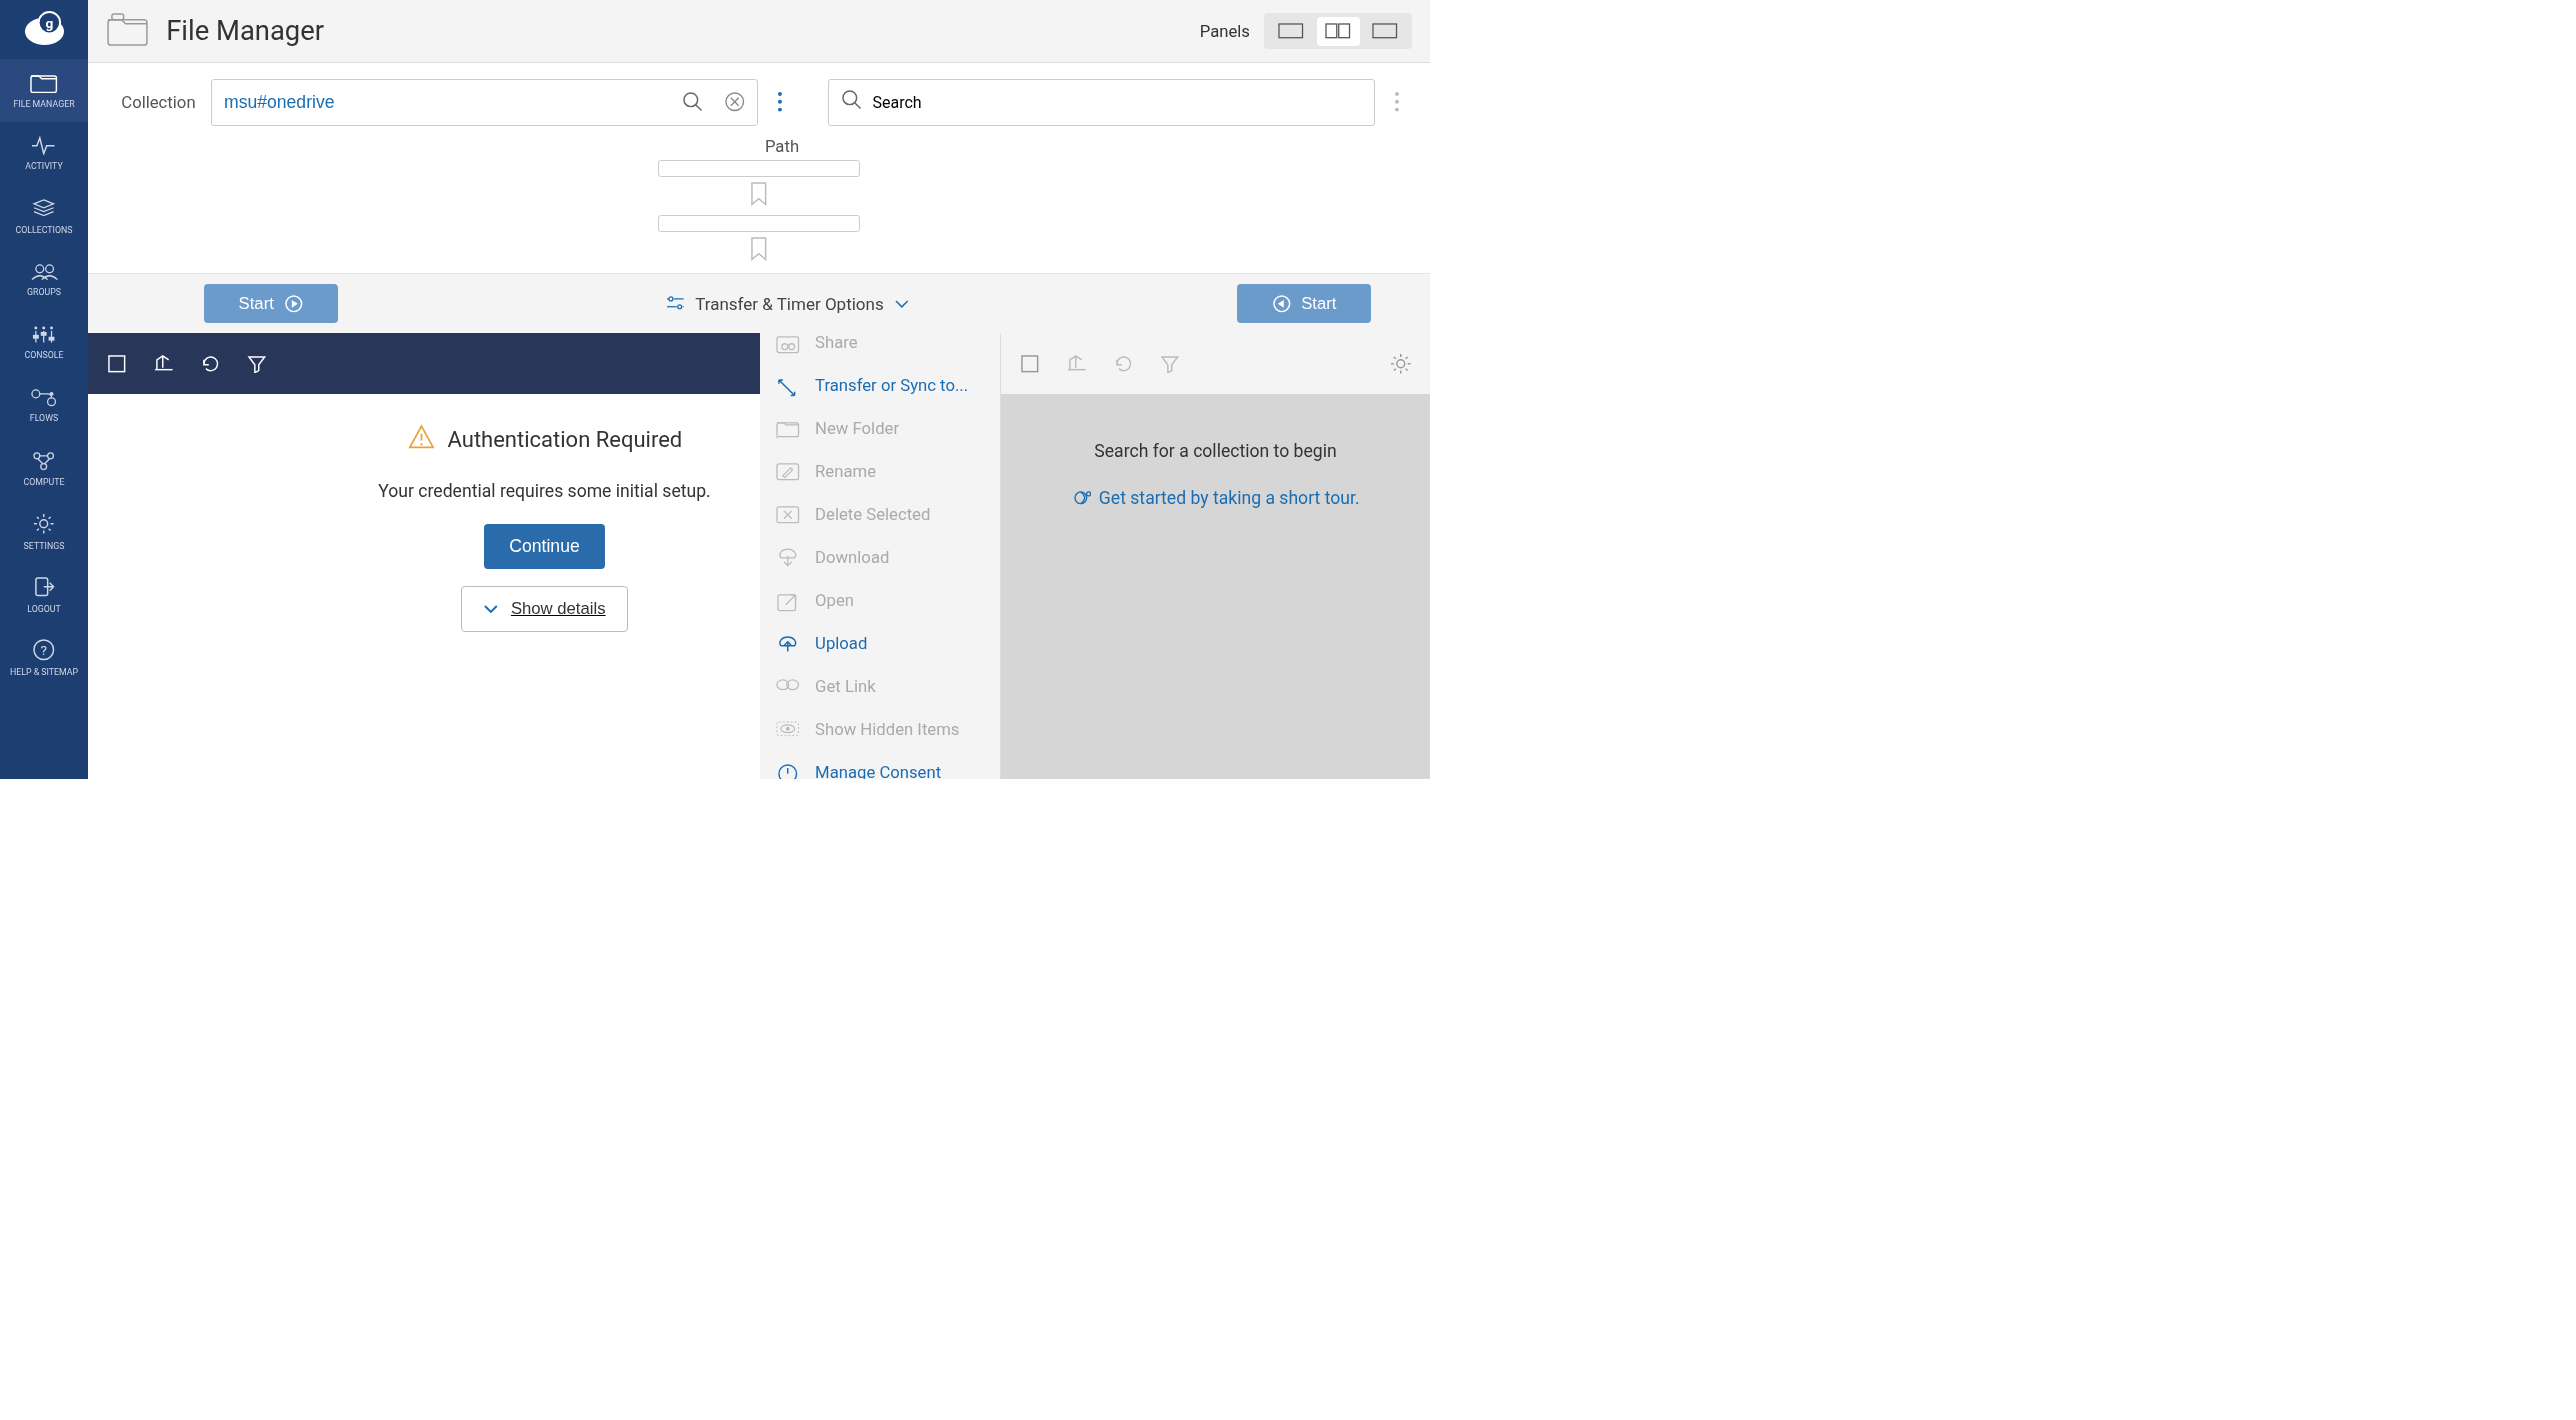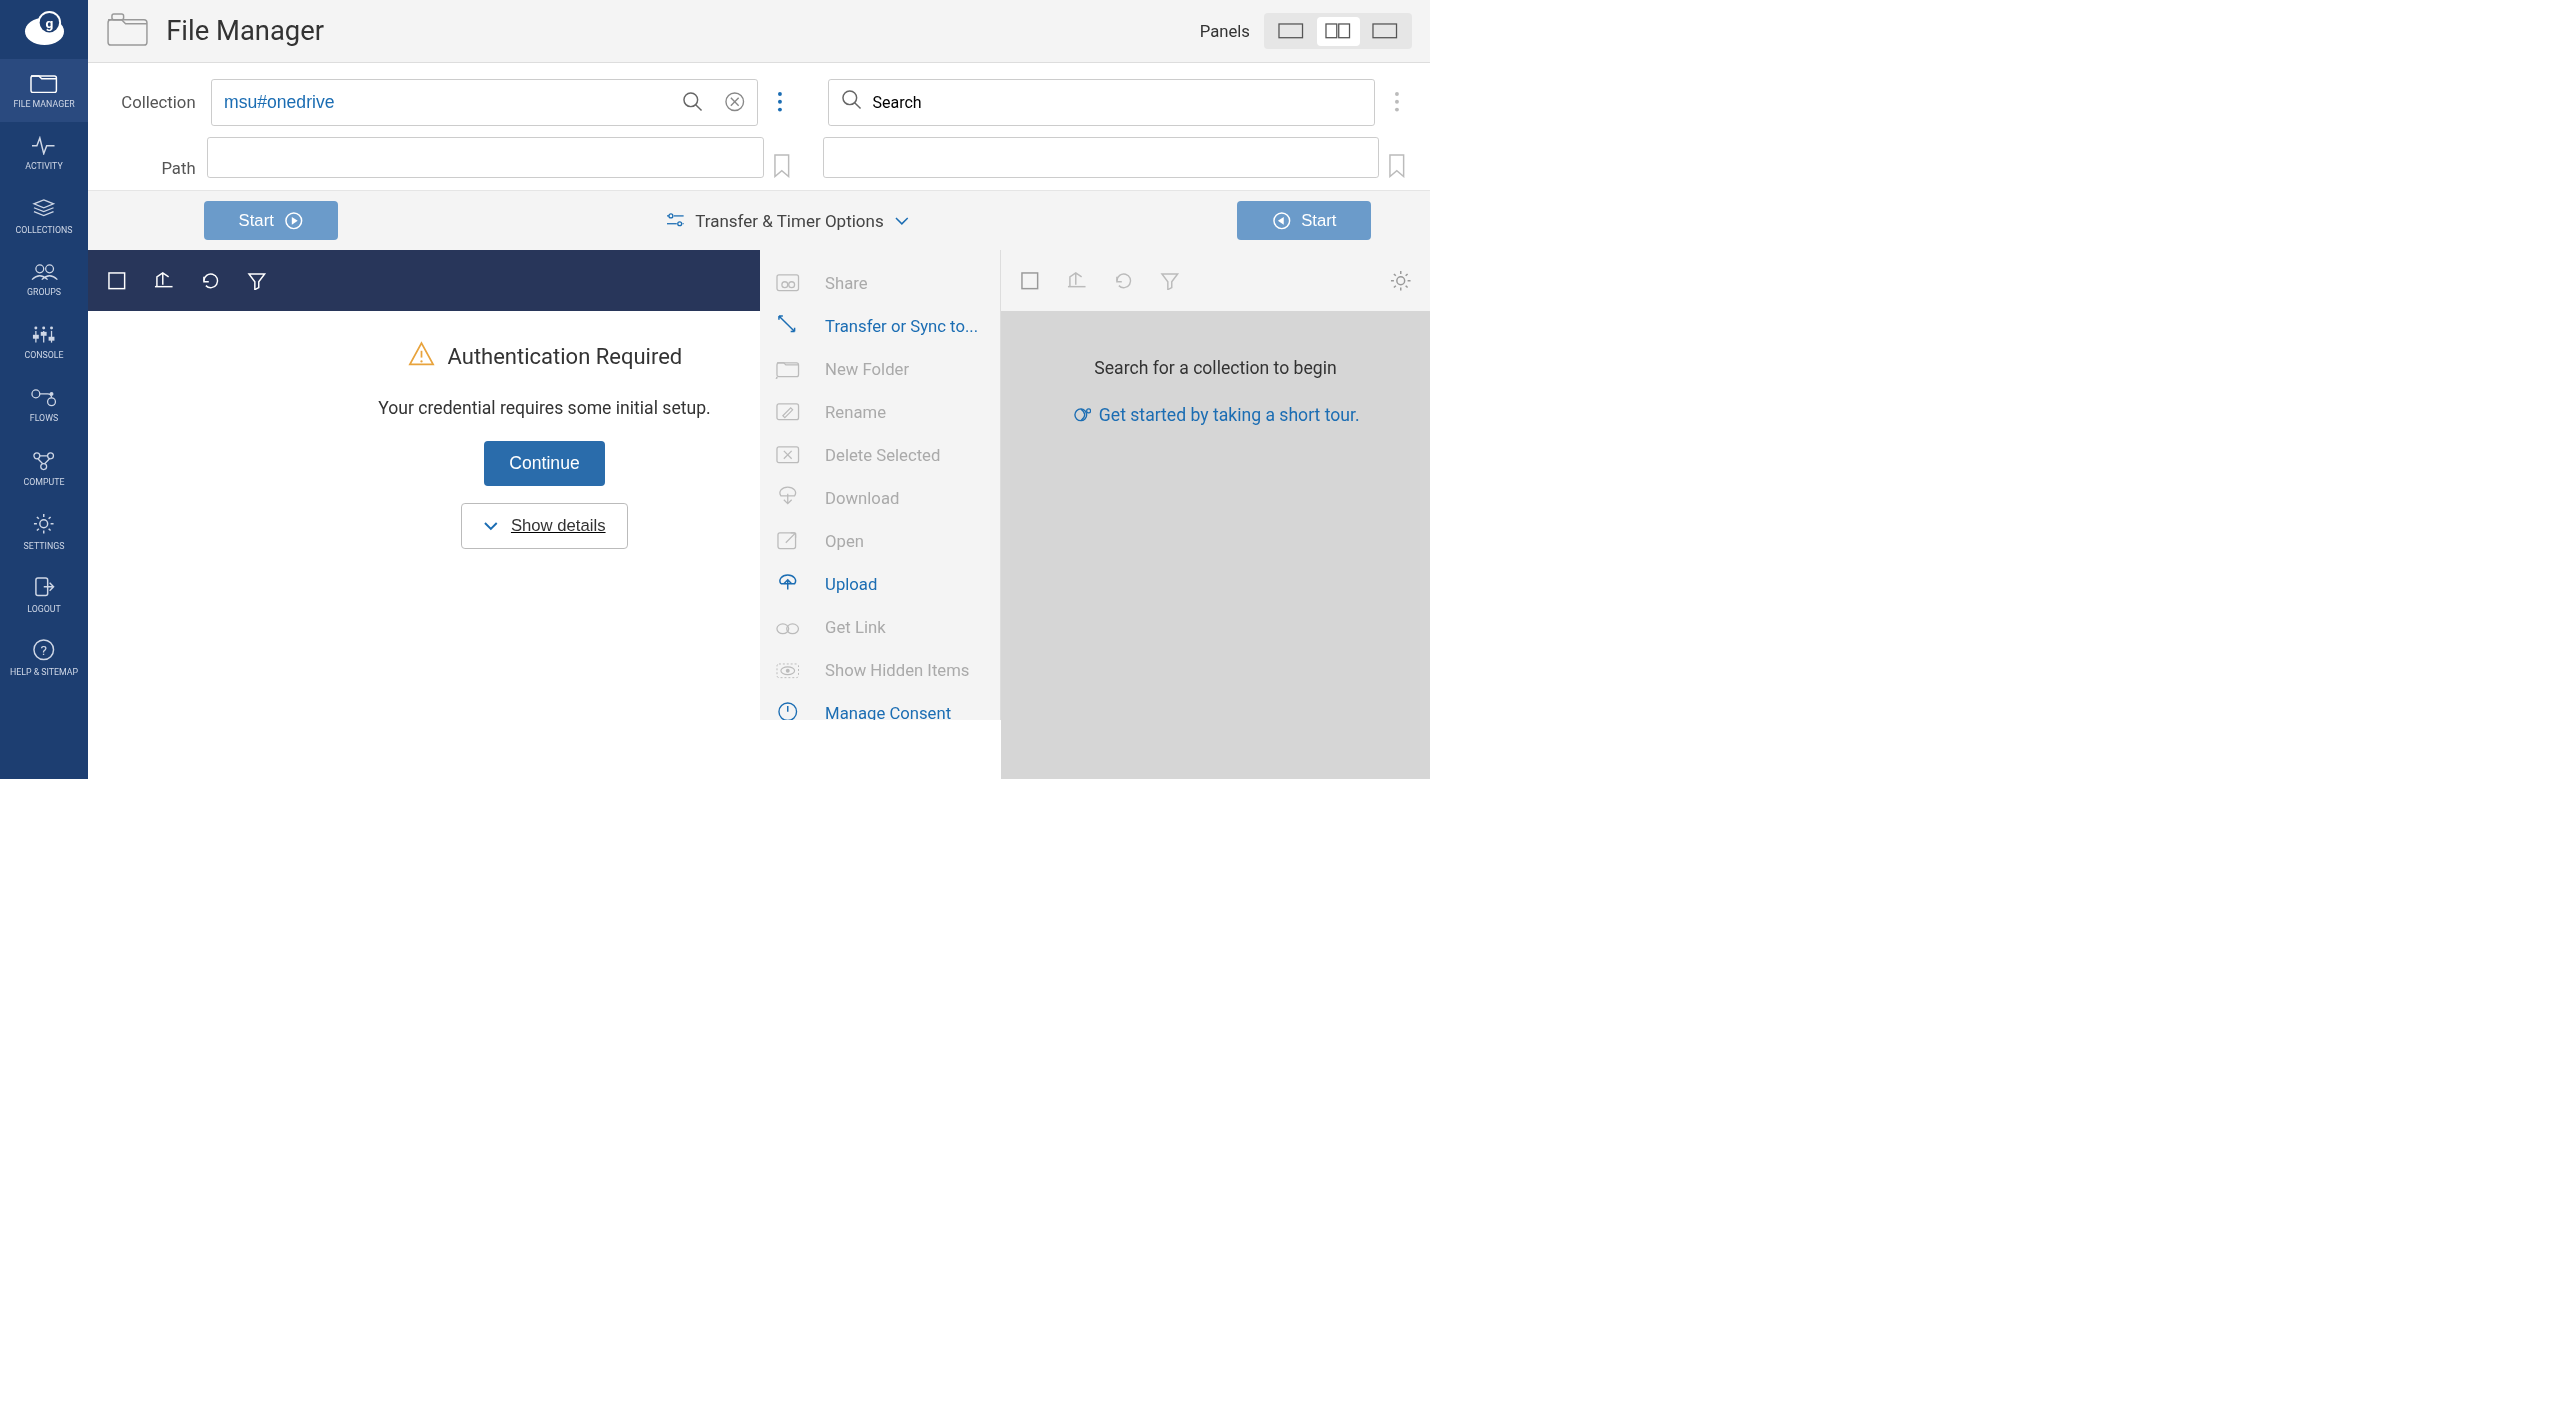--- a/index.html
+++ b/index.html
@@ -124,21 +124,21 @@
 }
 .icon-btn { color: #777; cursor:pointer; margin-left:7.8px; display:flex; align-items:center; }
 .opts-icon {
   width: 27.4px;
   display:flex;
   align-items:center;
   justify-content:center;
   color:#1b6db3;
   cursor:pointer;
 }
-.second-row { display:flex; align-items:flex-end; padding: 5.9px 19.6px 11.8px 19.6px; gap:4px;}
+.second-row { display:flex; align-items:center; padding: 5.9px 19.6px 11.8px 19.6px; gap:4px;flex-direction:column;}
 .path-input {
   flex:1;
   border:1px solid #ccc;
   border-radius:2.9px;
   height:41px;
   padding:0 11.8px;
 }
 .bookmark-icon { width:27.4px; color:#bbb; display:flex; justify-content:center;}
 .actionbar {
   display:flex;
@@ -248,24 +248,24 @@
   right:0;
   width:241px;
   background:#f4f4f4;
   border-right:1px solid #ddd;
   z-index:5;
   height: 470px;
   overflow: hidden;
 }
 .dd-item {
   display:flex;
-  align-items:flex-end;
+  align-items:flex-start;
   height:43px;
   padding:0 13.7px;
-  gap:24px;
+  gap:14px;
   font-size:16.7px;
   cursor:pointer;
 }
 .dd-item.disabled { color:#aaa; cursor:default; }
 .dd-item.enabled { color:#1b6db3; }
 .dd-item .dd-icon { width:27.4px; display:flex; justify-content:center; }
 .columns-search-right {
   display:flex;
   align-items:center;
   border:1px solid #ccc;

